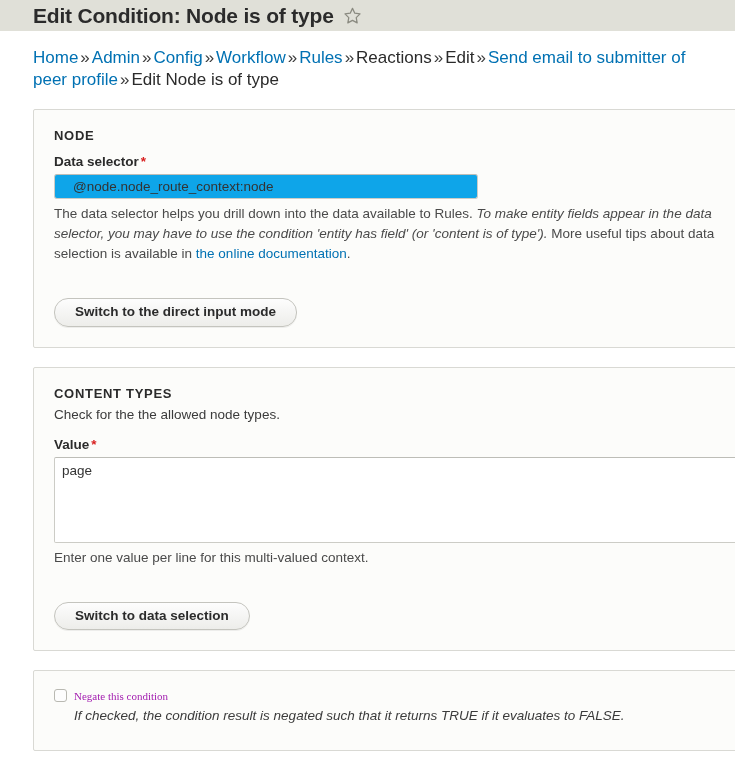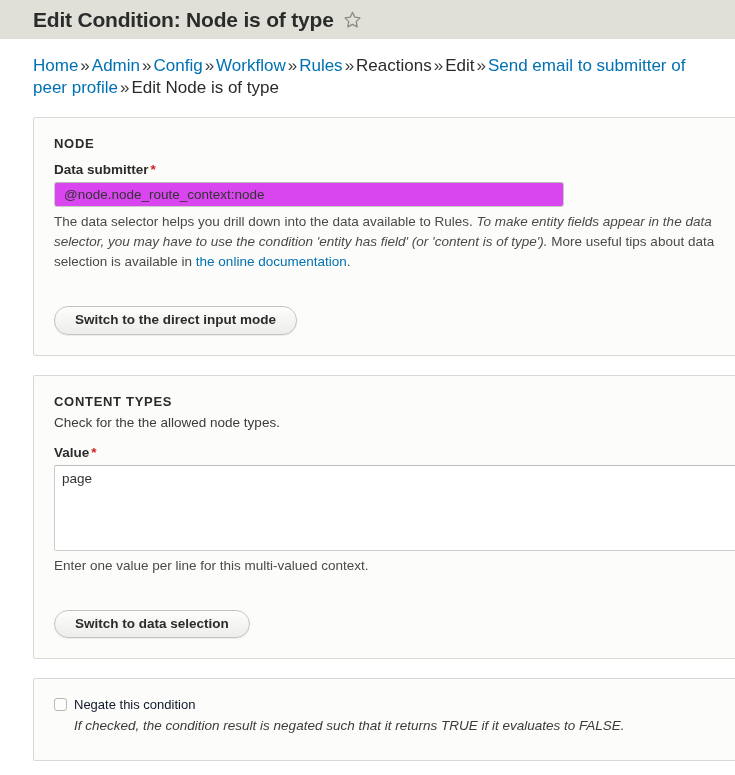--- a/index.html
+++ b/index.html
@@ -13,21 +13,21 @@
     overflow: hidden;
     font-family: "Liberation Sans", sans-serif;
     font-size: 13px;
     color: #3b3b3b;
     -webkit-font-smoothing: antialiased;
   }
 
   
   .titlebar {
     background: #e0e0d8;
-    height: 39px;
+    height: 31px;
     display: flex;
     align-items: center;
     padding: 0 0 0 33px;
     box-sizing: border-box;
   }
   .page-title {
     font-size: 21px;
     font-weight: bold;
     color: #2b2b2b;
     letter-spacing: -0.2px;
@@ -98,31 +98,31 @@
     color: #2b2b2b;
     margin: 0 0 5px 0;
   }
   .req {
     color: #d82020;
     font-weight: bold;
     padding-left: 2px;
   }
 
   input.text-input {
-    width: 510px;
+    width: 424px;
     height: 25px;
     box-sizing: border-box;
     border: 1px solid #ccccc6;
     border-top-color: #bdbdb7;
-    background: #d946ef;
+    background: #0ea5e9;
     border-radius: 3px;
     font-family: "Liberation Sans", sans-serif;
     font-size: 13.5px;
     color: #333333;
-    padding: 2px 9px;
+    padding: 2px 18px;
     outline: none;
   }
 
   textarea.area-input {
     width: 700px;   
     height: 86px;
     box-sizing: border-box;
     border: 1px solid #ccccc6;
     border-top-color: #bdbdb7;
     background: #ffffff;
@@ -180,22 +180,23 @@
     height: 13px;
     border: 1px solid #b9b9b2;
     border-radius: 3px;
     background: #fdfdfd;
     margin: 0;
     outline: none;
     cursor: pointer;
     flex: none;
   }
   .cb-label {
-    font-size: 13px;
-    color: #0f172a;
+    font-size: 11px;
+    color: #a21caf;
+    font-family: Liberation Serif, serif;
   }
   .cb-desc {
     font-size: 13.5px;
     color: #3b3b3b;
     margin: 0 0 0 20px;
     line-height: 20px;
     font-style: italic;
   }
 </style>
 </head>
@@ -215,21 +216,21 @@
 <div class="breadcrumb">
   <a href="#">Home</a><span class="crumb-sep">»</span><a href="#">Admin</a><span class="crumb-sep">»</span><a href="#">Config</a><span class="crumb-sep">»</span><a href="#">Workflow</a><span class="crumb-sep">»</span><a href="#">Rules</a><span class="crumb-sep">»</span><span class="crumb-static">Reactions</span><span class="crumb-sep">»</span><span class="crumb-static">Edit</span><span class="crumb-sep">»</span><a href="#">Send email to submitter of peer profile</a><span class="crumb-sep">»</span><span class="crumb-static">Edit Node is of type</span>
 </div>
 
 <div class="form-wrap">
 
   <fieldset class="panel">
     <div class="legend">NODE</div>
 
     <div class="field-label">
-      <span>Data submitter</span><span class="req">*</span>
+      <span>Data selector</span><span class="req">*</span>
     </div>
     <input class="text-input" type="text" value="@node.node_route_context:node" style="">
 
     <div class="help-text">
       <span>The data selector helps you drill down into the data available to Rules. </span><span class="ital">To make entity fields appear in the data selector, you may have to use the condition 'entity has field' (or 'content is of type').</span><span> More useful tips about data selection is available in </span><a href="#">the online documentation</a><span>.</span>
     </div>
 
     <div class="btn-row">
       <button class="btn" type="button">Switch to the direct input mode</button>
     </div>

